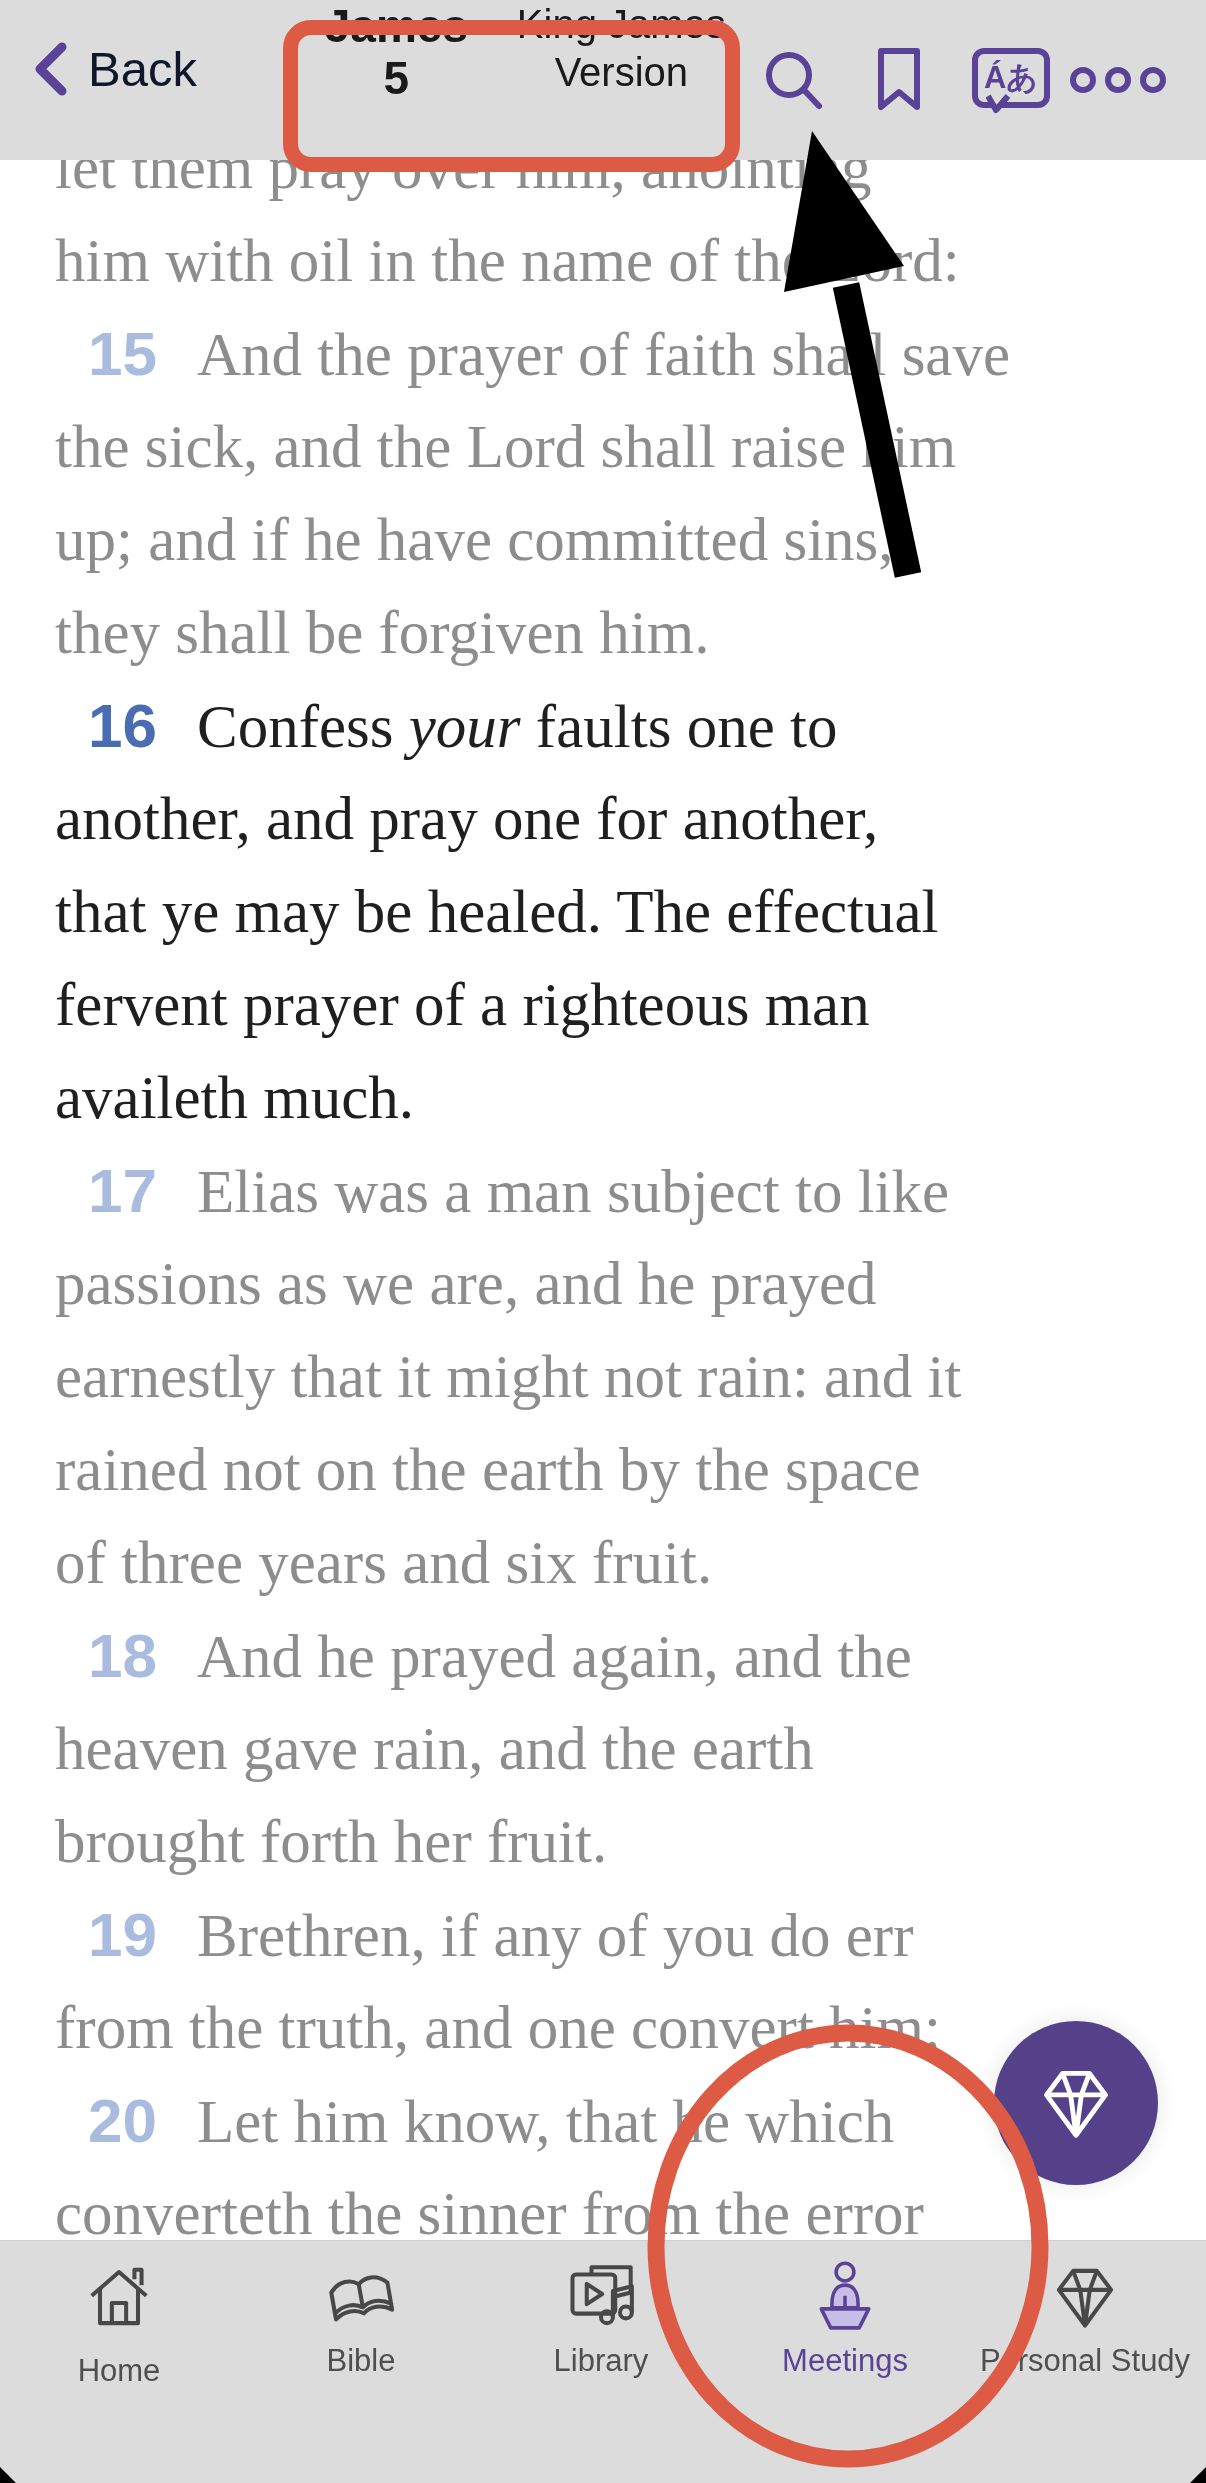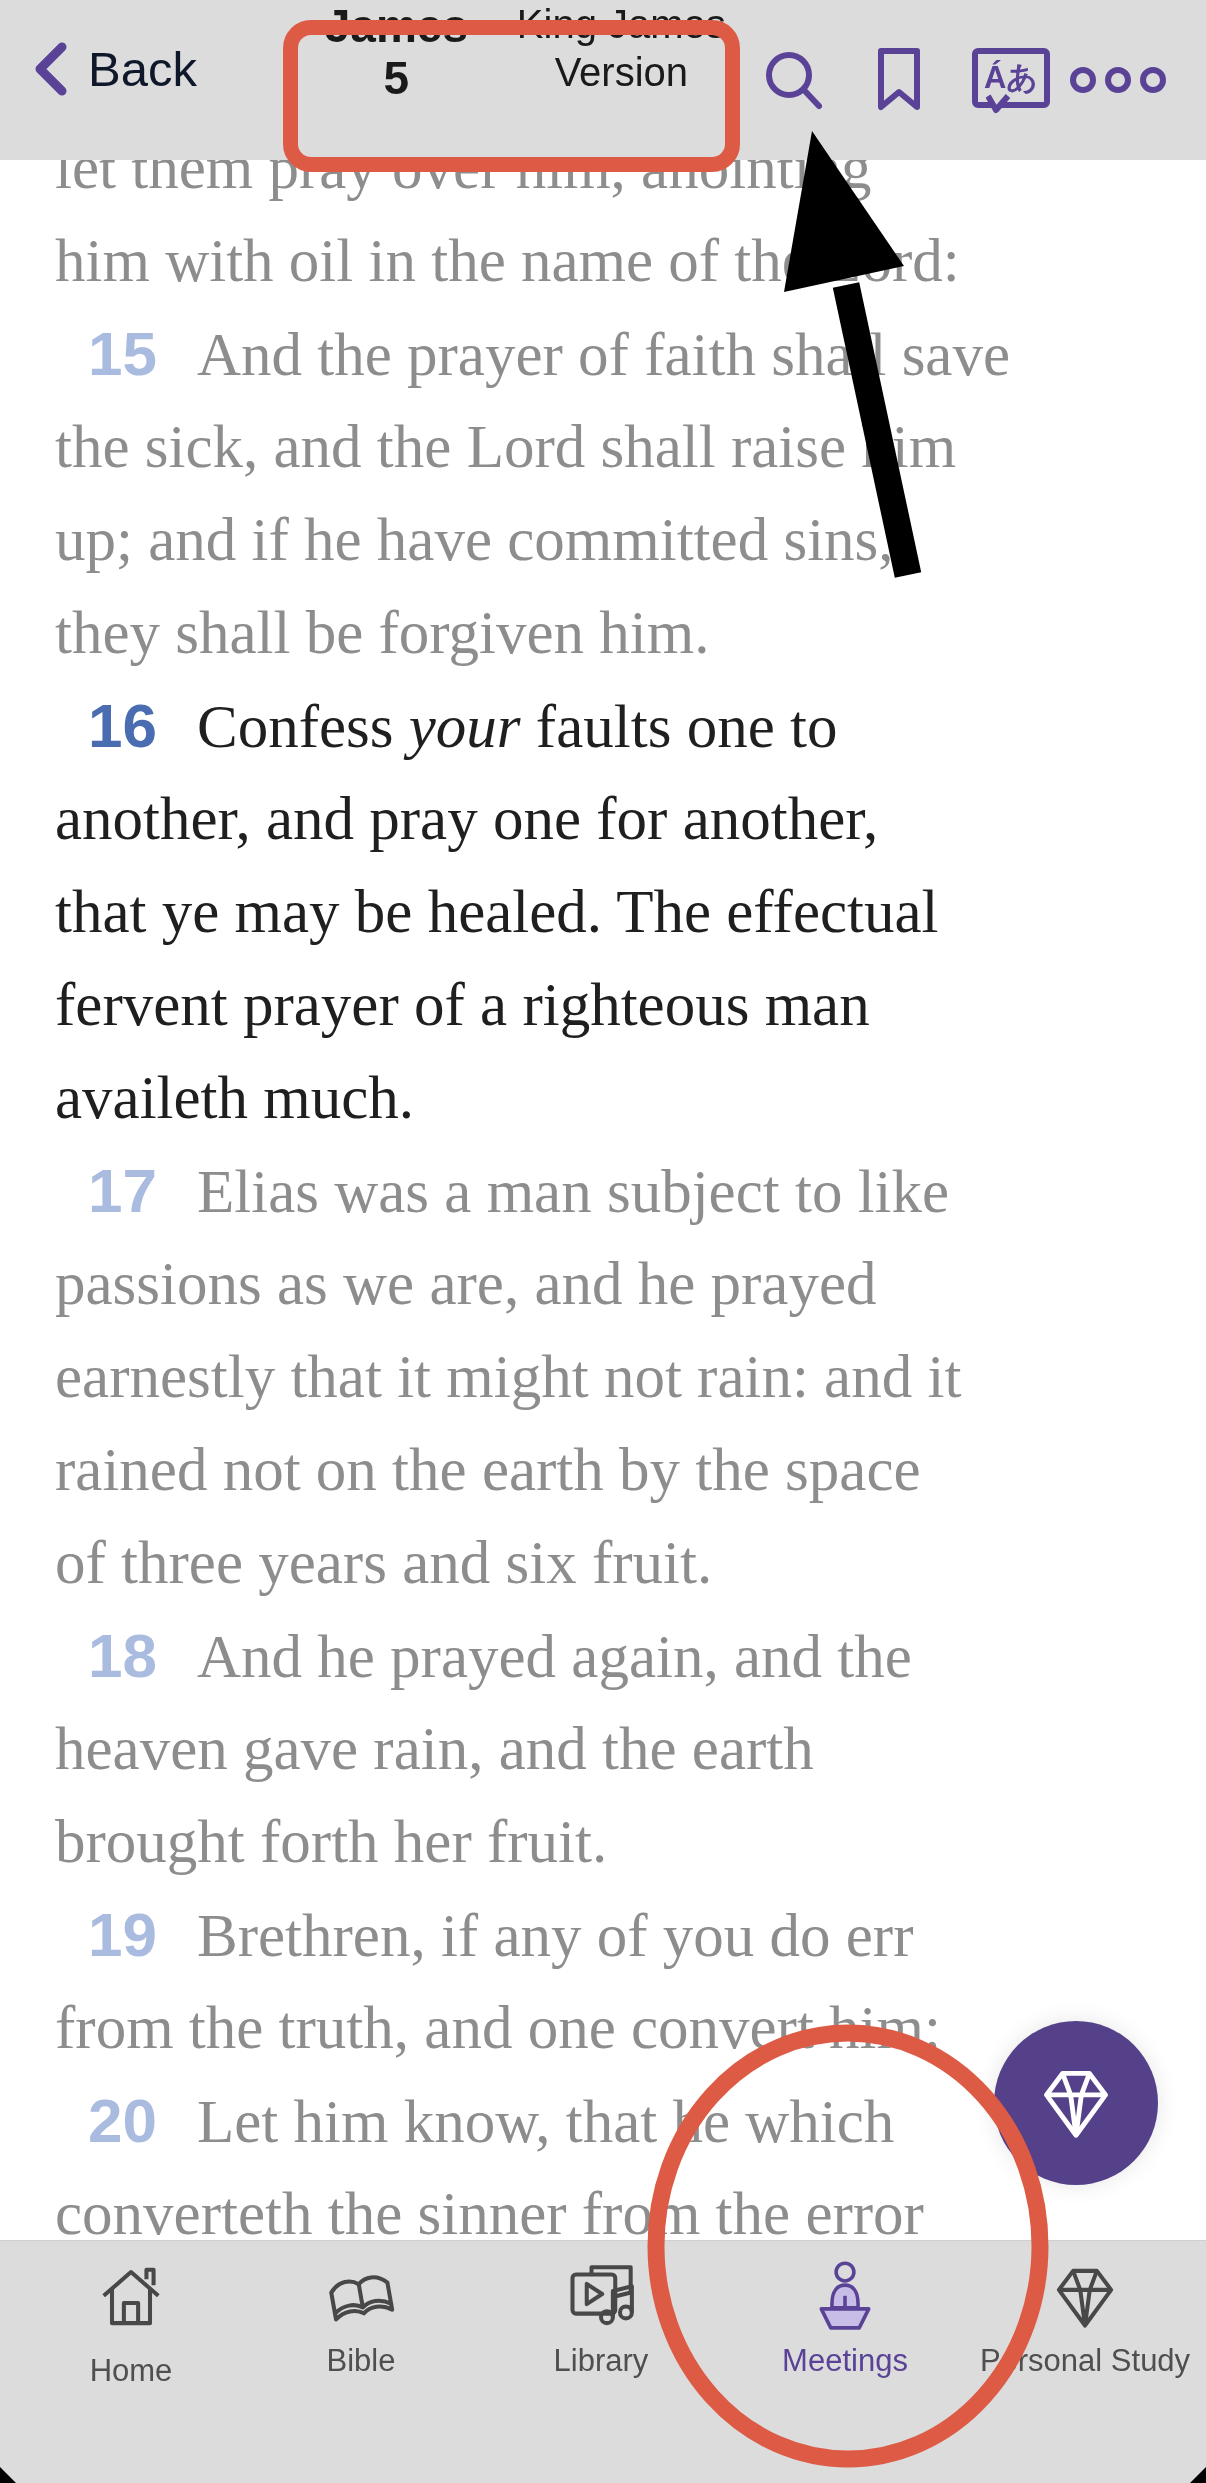--- a/index.html
+++ b/index.html
@@ -21,35 +21,35 @@
         color:#5a4296;cursor:pointer;}
   .back-label{font-size:49px;color:#0f172a;text-align:right;}
   .nav-title{position:absolute;left:320px;top:0;width:450px;height:160px;text-align:center;
              display:flex;flex-direction:row;justify-content:center;cursor:pointer;}
   .nav-title .t1{font-size:46px;font-weight:bold;color:#1a1a1a;line-height:52px;}
   .nav-title .t2{font-size:40px;color:#1a1a1a;line-height:48px;}
   .navicon{position:absolute;top:0;height:160px;display:flex;align-items:center;cursor:pointer;color:#5a4296;}
   .ni-search{left:763px;}.ni-bookmark{left:877px;}.ni-translate{left:972px;}.ni-more{left:1068px;}
   .translate-box{position:relative;width:66px;height:64px;}
   .translate-glyph{position:absolute;left:0;top:0;width:66px;height:48px;border:6px solid #5a4296;
-                   border-radius:6px;display:flex;align-items:center;justify-content:center;
+                   border-radius:12px;display:flex;align-items:center;justify-content:center;
                    font-size:31px;font-weight:bold;color:#5a4296;letter-spacing:0;}
   
   .fab{position:absolute;left:994px;top:2021px;width:164px;height:164px;border-radius:50%;
        background:#554189;z-index:6;display:flex;align-items:center;justify-content:center;
        box-shadow:0 0 22px rgba(0,0,0,0.10);cursor:pointer;}
   
   .tabbar{position:absolute;left:0;top:2240px;width:1206px;height:243px;background:#dcdcdd;
           z-index:5;border-top:1px solid #cfcfcf;}
   .tab{position:absolute;top:18px;width:230px;display:flex;flex-direction:column;align-items:center;
        gap:8px;color:#484848;cursor:pointer;}
   .tab .tlabel{font-size:31px;color:#4f4f4f;white-space:nowrap;}
   .tab.active{color:#5a4296;}
   .tab.active .tlabel{color:#5a4296;}
-  .tab-home{left:16px;gap:18px;}.tab-bible{left:246px;}.tab-library{left:486px;}
+  .tab-home{left:4px;gap:18px;}.tab-bible{left:246px;}.tab-library{left:486px;}
   .tab-meetings{left:730px;}.tab-study{left:970px;}
   
   .anno{position:absolute;z-index:10;pointer-events:none;}
   .red-rect{left:283px;top:20px;width:457px;height:152px;border:15px solid #dd5b44;border-radius:28px;
             box-sizing:border-box;}
   .anno-svg{left:0;top:0;width:1206px;height:2483px;}
   .corner{position:absolute;z-index:11;width:0;height:0;pointer-events:none;}
   .corner-bl{left:0;bottom:0;border-left:16px solid #000;border-top:16px solid transparent;}
   .corner-br{right:0;bottom:0;border-right:16px solid #000;border-top:16px solid transparent;}
 </style>

